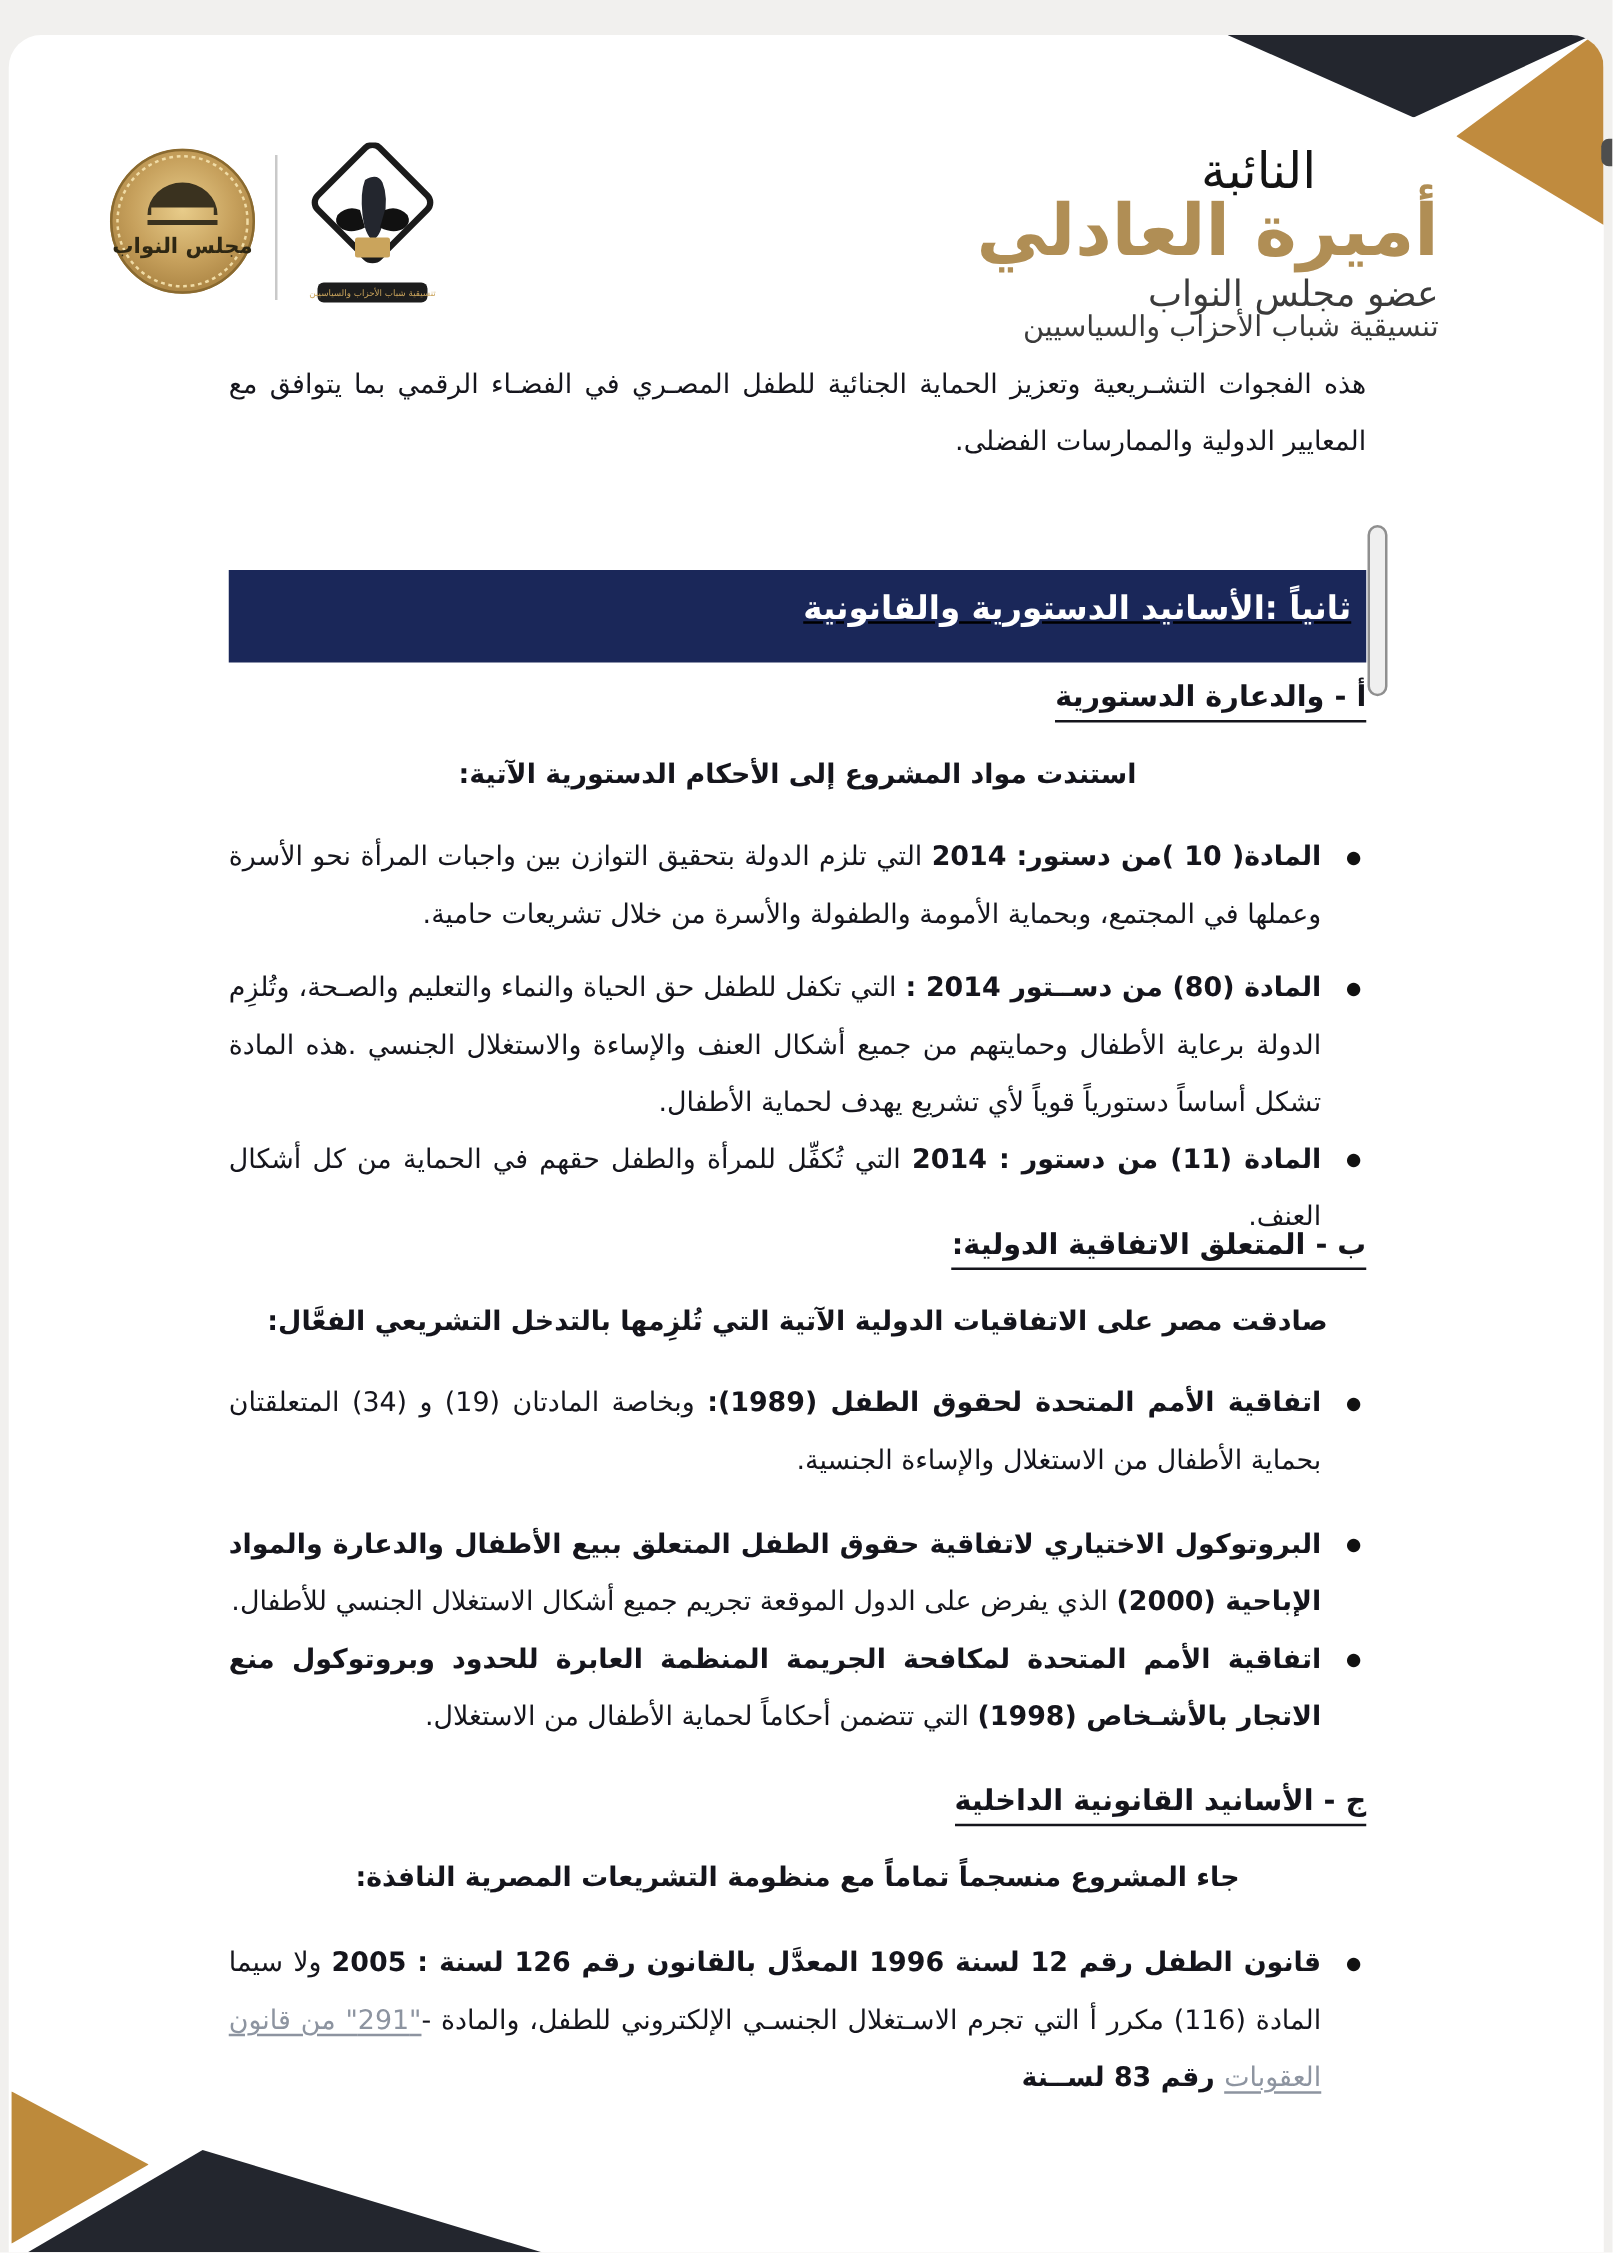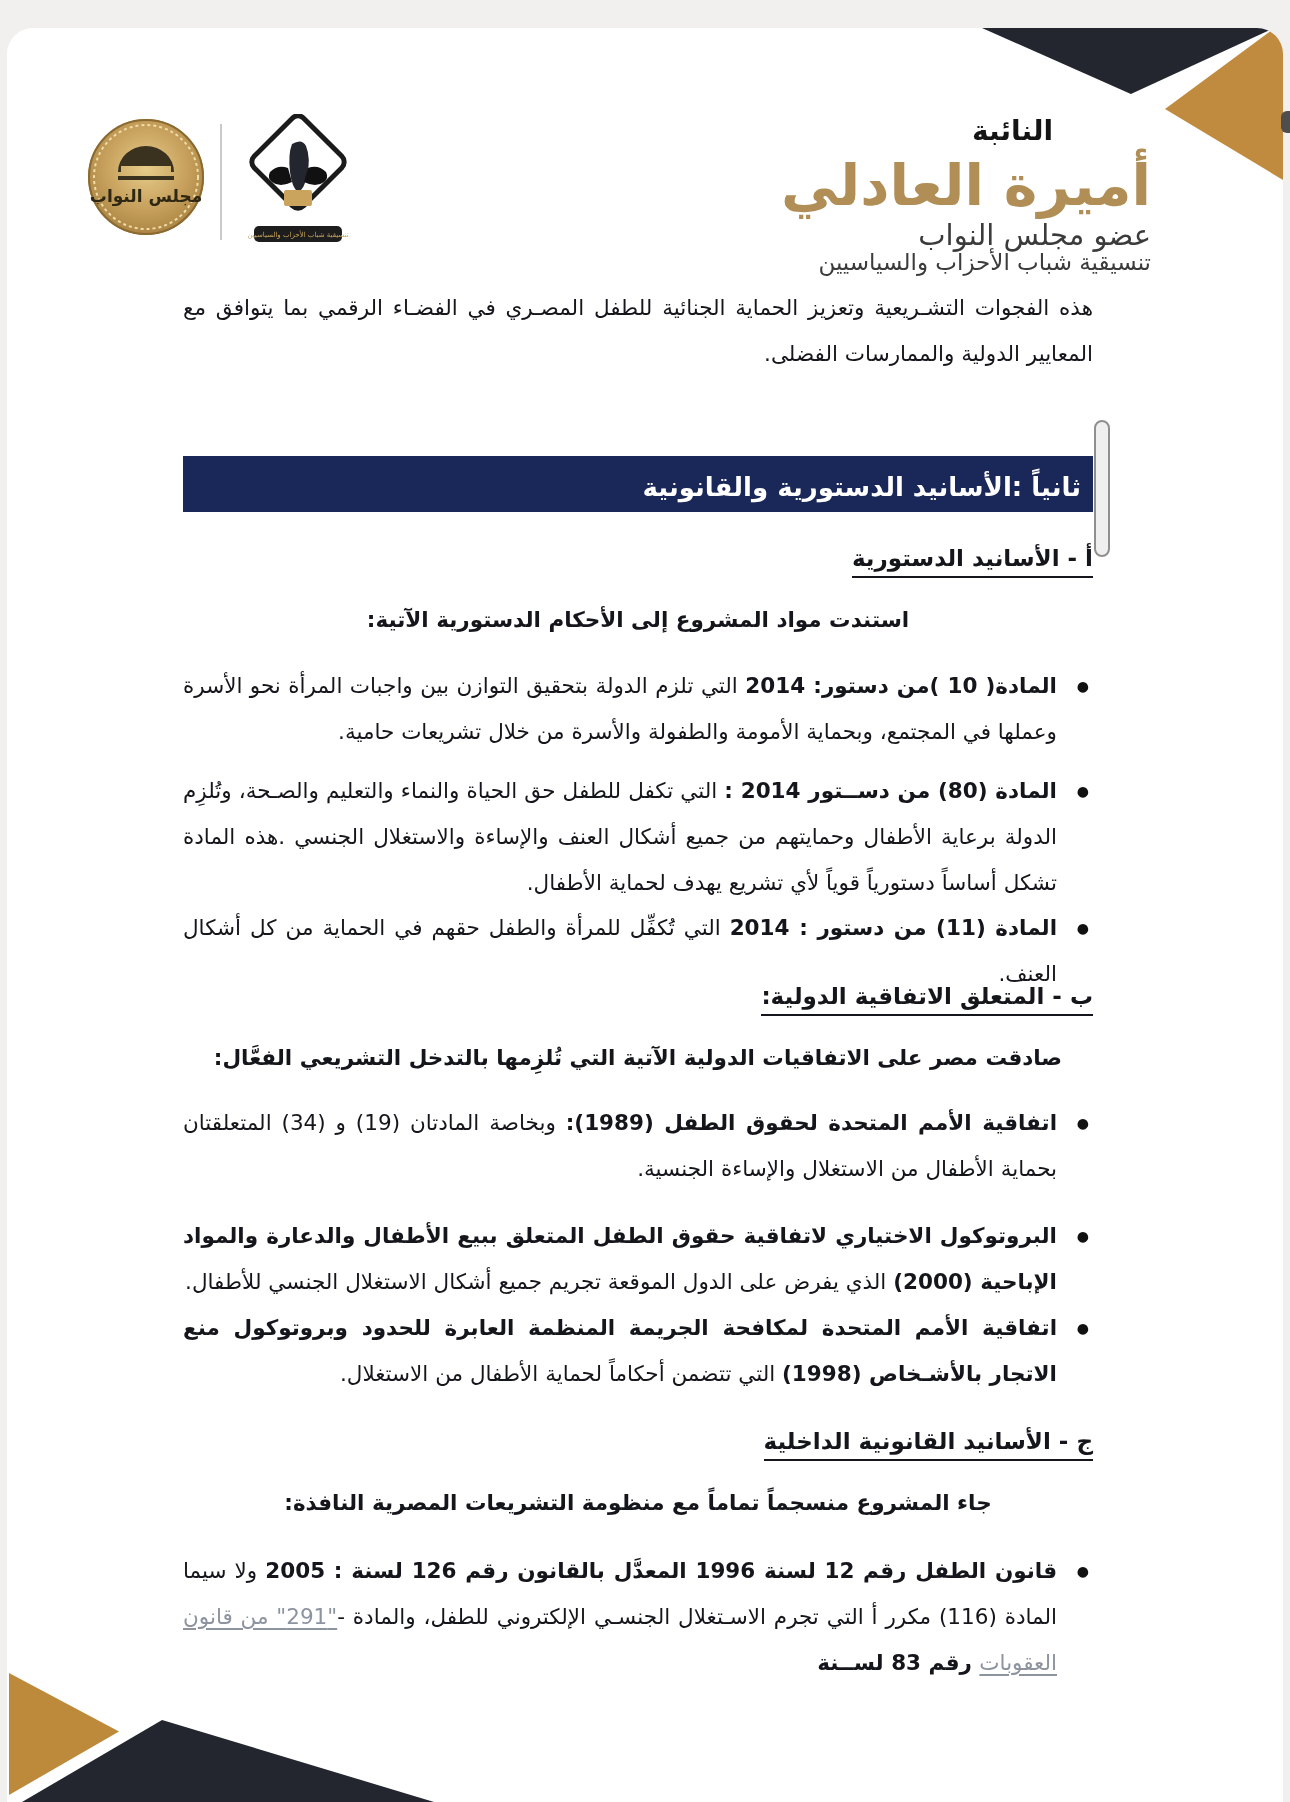--- a/index.html
+++ b/index.html
@@ -37,34 +37,34 @@
   }
   .edge-sliver{
     position:absolute;left:1281px;top:111px;width:9px;height:22px;z-index:25;
     background:#4e4e4e;border-radius:6px 0 0 6px;
   }
   
   .seal{position:absolute;left:78px;top:88px;width:122px;height:122px;}
   .logo-divider{position:absolute;left:213px;top:96px;width:2px;height:116px;background:#c9c9c9;}
   .diamond{position:absolute;left:233px;top:86px;width:116px;height:142px;}
   .hdr{position:absolute;direction:rtl;text-align:right;color:#141414;white-space:nowrap;}
-  .t-naeba{right:230px;top:86px;font-size:28px;font-weight:700;text-align:center;}
+  .t-naeba{right:230px;top:86px;font-size:40px;font-weight:400;text-align:center;}
   .t-name{right:132px;top:124px;font-size:57px;font-weight:700;color:#b08e55;}
   .t-sub1{right:132px;top:190px;font-size:29px;font-weight:500;color:#3b3b3b;}
   .t-sub2{right:132px;top:221px;font-size:23px;font-weight:500;color:#3b3b3b;}
   
   .blk{
     position:absolute;right:190px;width:910px;direction:rtl;
     font-size:21.5px;line-height:46px;color:#15151c;text-align:justify;
   }
   .one-line{text-align:center;white-space:nowrap;font-weight:bold;}
   .para-intro{top:257px;}
   .banner{
-    position:absolute;right:190px;top:428px;width:910px;height:56px;
-    background:#1a2759;direction:rtl;text-align:right;
+    position:absolute;right:190px;top:428px;width:910px;height:74px;
+    background:#1a2759;direction:rtl;text-align:right;text-decoration:underline;
   }
   .banner span{
     display:block;line-height:62px;padding-right:12px;font-size:26px;
     font-weight:700;color:#ffffff;white-space:nowrap;
   }
   .sec-heading{
     position:absolute;right:190px;direction:rtl;font-size:23px;font-weight:700;
     color:#15151c;border-bottom:2px solid #15151c;padding-bottom:5px;white-space:nowrap;
   }
   .h-a{top:517px;} .i-a{top:569px;}
@@ -128,21 +128,21 @@
     <div class="hdr t-name">أميرة العادلي</div>
     <div class="hdr t-sub1">عضو مجلس النواب</div>
     <div class="hdr t-sub2">تنسيقية شباب الأحزاب والسياسيين</div>
 
     <div class="blk para-intro">هذه الفجوات التشـريعية وتعزيز الحماية الجنائية للطفل المصـري في الفضـاء الرقمي بما يتوافق مع المعايير الدولية والممارسات الفضلى.</div>
 
     <div class="banner">
       <span>ثانياً :الأسانيد الدستورية والقانونية</span>
     </div>
 
-    <div class="sec-heading h-a">أ - الأسانيد الدستورية</div>
+    <div class="sec-heading h-a">أ - والدعارة الدستورية</div>
     <div class="blk one-line i-a">استندت مواد المشروع إلى الأحكام الدستورية الآتية:</div>
     <div class="blk bullet b-a1"><span class="b">المادة( 10 )من دستور:  2014</span><span> التي تلزم الدولة بتحقيق التوازن بين واجبات المرأة نحو الأسرة وعملها في المجتمع، وبحماية الأمومة والطفولة والأسرة من خلال تشريعات حامية.</span></div>
     <div class="blk bullet b-a2"><span class="b">المادة (80) من دســتور 2014 :</span><span> التي تكفل للطفل حق الحياة والنماء والتعليم والصـحة، وتُلزِم الدولة برعاية الأطفال وحمايتهم من جميع أشكال العنف والإساءة والاستغلال الجنسي .هذه المادة تشكل أساساً دستورياً قوياً لأي تشريع يهدف لحماية الأطفال.</span></div>
     <div class="blk bullet b-a3"><span class="b">المادة (11) من دستور : 2014</span><span> التي تُكفِّل للمرأة والطفل حقهم في الحماية من كل أشكال العنف.</span></div>
 
     <div class="sec-heading h-b">ب - المتعلق الاتفاقية الدولية:</div>
     <div class="blk one-line i-b">صادقت مصر على الاتفاقيات الدولية الآتية التي تُلزِمها بالتدخل التشريعي الفعَّال:</div>
     <div class="blk bullet b-b1"><span class="b">اتفاقية الأمم المتحدة لحقوق الطفل (1989):</span><span> وبخاصة المادتان (19) و (34) المتعلقتان بحماية الأطفال من الاستغلال والإساءة الجنسية.</span></div>
     <div class="blk bullet b-b2"><span class="b">البروتوكول الاختياري لاتفاقية حقوق الطفل المتعلق ببيع الأطفال والدعارة والمواد الإباحية (2000)</span><span> الذي يفرض على الدول الموقعة تجريم جميع أشكال الاستغلال الجنسي للأطفال.</span></div>
     <div class="blk bullet b-b3"><span class="b">اتفاقية الأمم المتحدة لمكافحة الجريمة المنظمة العابرة للحدود وبروتوكول منع الاتجار بالأشـخاص (1998)</span><span> التي تتضمن أحكاماً لحماية الأطفال من الاستغلال.</span></div>

